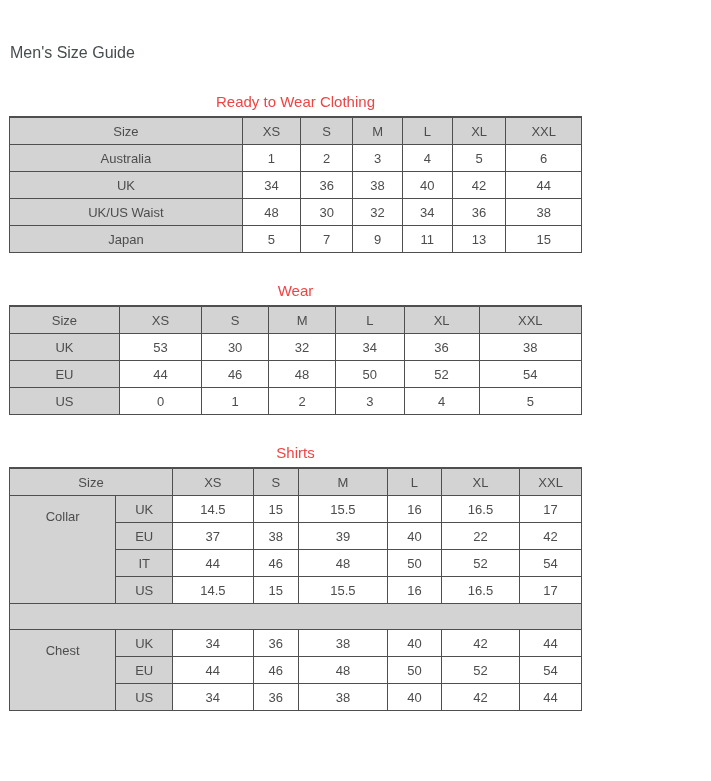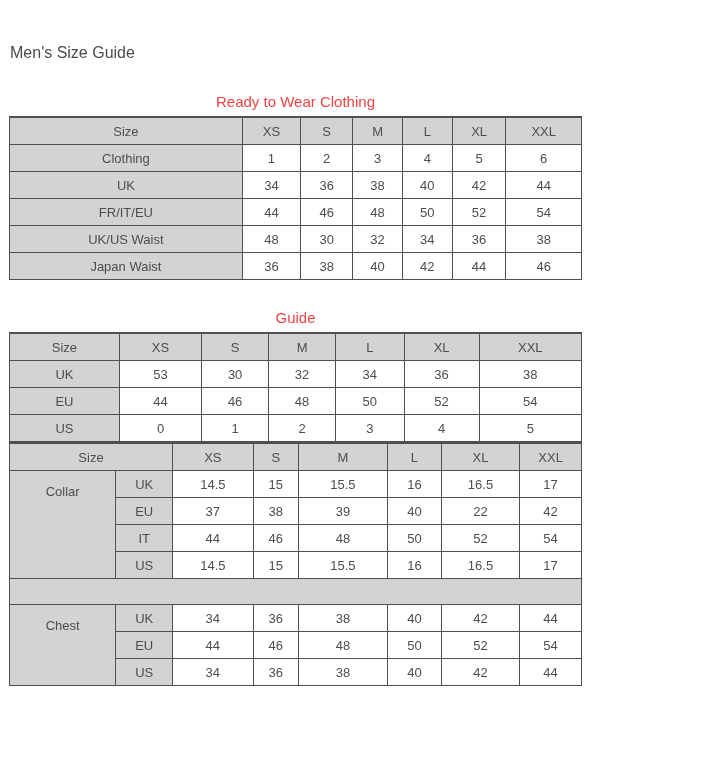--- a/index.html
+++ b/index.html
@@ -95,68 +95,59 @@
           <th>XS</th>
           <th>S</th>
           <th>M</th>
           <th>L</th>
           <th>XL</th>
           <th>XXL</th>
         </tr>
       </thead>
       <tbody>
         <tr>
-          <td class="lab">Clothing</td>
+          <td class="lab">Australia</td>
           <td class="val">1</td>
           <td class="val">2</td>
           <td class="val">3</td>
           <td class="val">4</td>
           <td class="val">5</td>
           <td class="val">6</td>
         </tr>
         <tr>
           <td class="lab">UK</td>
           <td class="val">34</td>
           <td class="val">36</td>
           <td class="val">38</td>
           <td class="val">40</td>
           <td class="val">42</td>
           <td class="val">44</td>
         </tr>
         <tr>
-          <td class="lab">FR/IT/EU</td>
-          <td class="val">44</td>
-          <td class="val">46</td>
-          <td class="val">48</td>
-          <td class="val">50</td>
-          <td class="val">52</td>
-          <td class="val">54</td>
-        </tr>
-        <tr>
           <td class="lab">UK/US Waist</td>
           <td class="val">48</td>
           <td class="val">30</td>
           <td class="val">32</td>
           <td class="val">34</td>
           <td class="val">36</td>
           <td class="val">38</td>
         </tr>
         <tr>
-          <td class="lab">Japan Waist</td>
-          <td class="val">36</td>
-          <td class="val">38</td>
-          <td class="val">40</td>
-          <td class="val">42</td>
-          <td class="val">44</td>
-          <td class="val">46</td>
+          <td class="lab">Japan</td>
+          <td class="val">5</td>
+          <td class="val">7</td>
+          <td class="val">9</td>
+          <td class="val">11</td>
+          <td class="val">13</td>
+          <td class="val">15</td>
         </tr>
       </tbody>
     </table>
 
-  <div class="tbl-caption">Guide</div>
+  <div class="tbl-caption">Wear</div>
   <table class="size-table" id="table-jeans">
       <colgroup>
         <col style="width: 19.2%;">
         <col style="width: 14.4%;">
         <col style="width: 11.7%;">
         <col style="width: 11.7%;">
         <col style="width: 12%;">
         <col style="width: 13.1%;">
         <col style="width: 17.9%;">
       </colgroup>
@@ -195,20 +186,21 @@
           <td class="val">0</td>
           <td class="val">1</td>
           <td class="val">2</td>
           <td class="val">3</td>
           <td class="val">4</td>
           <td class="val">5</td>
         </tr>
       </tbody>
     </table>
 
+  <div class="tbl-caption">Shirts</div>
   <table class="size-table" id="table-shirts">
       <colgroup>
         <col style="width: 18.6%;">
         <col style="width: 9.9%;">
         <col style="width: 14.1%;">
         <col style="width: 7.9%;">
         <col style="width: 15.6%;">
         <col style="width: 9.4%;">
         <col style="width: 13.7%;">
         <col style="width: 10.8%;">

